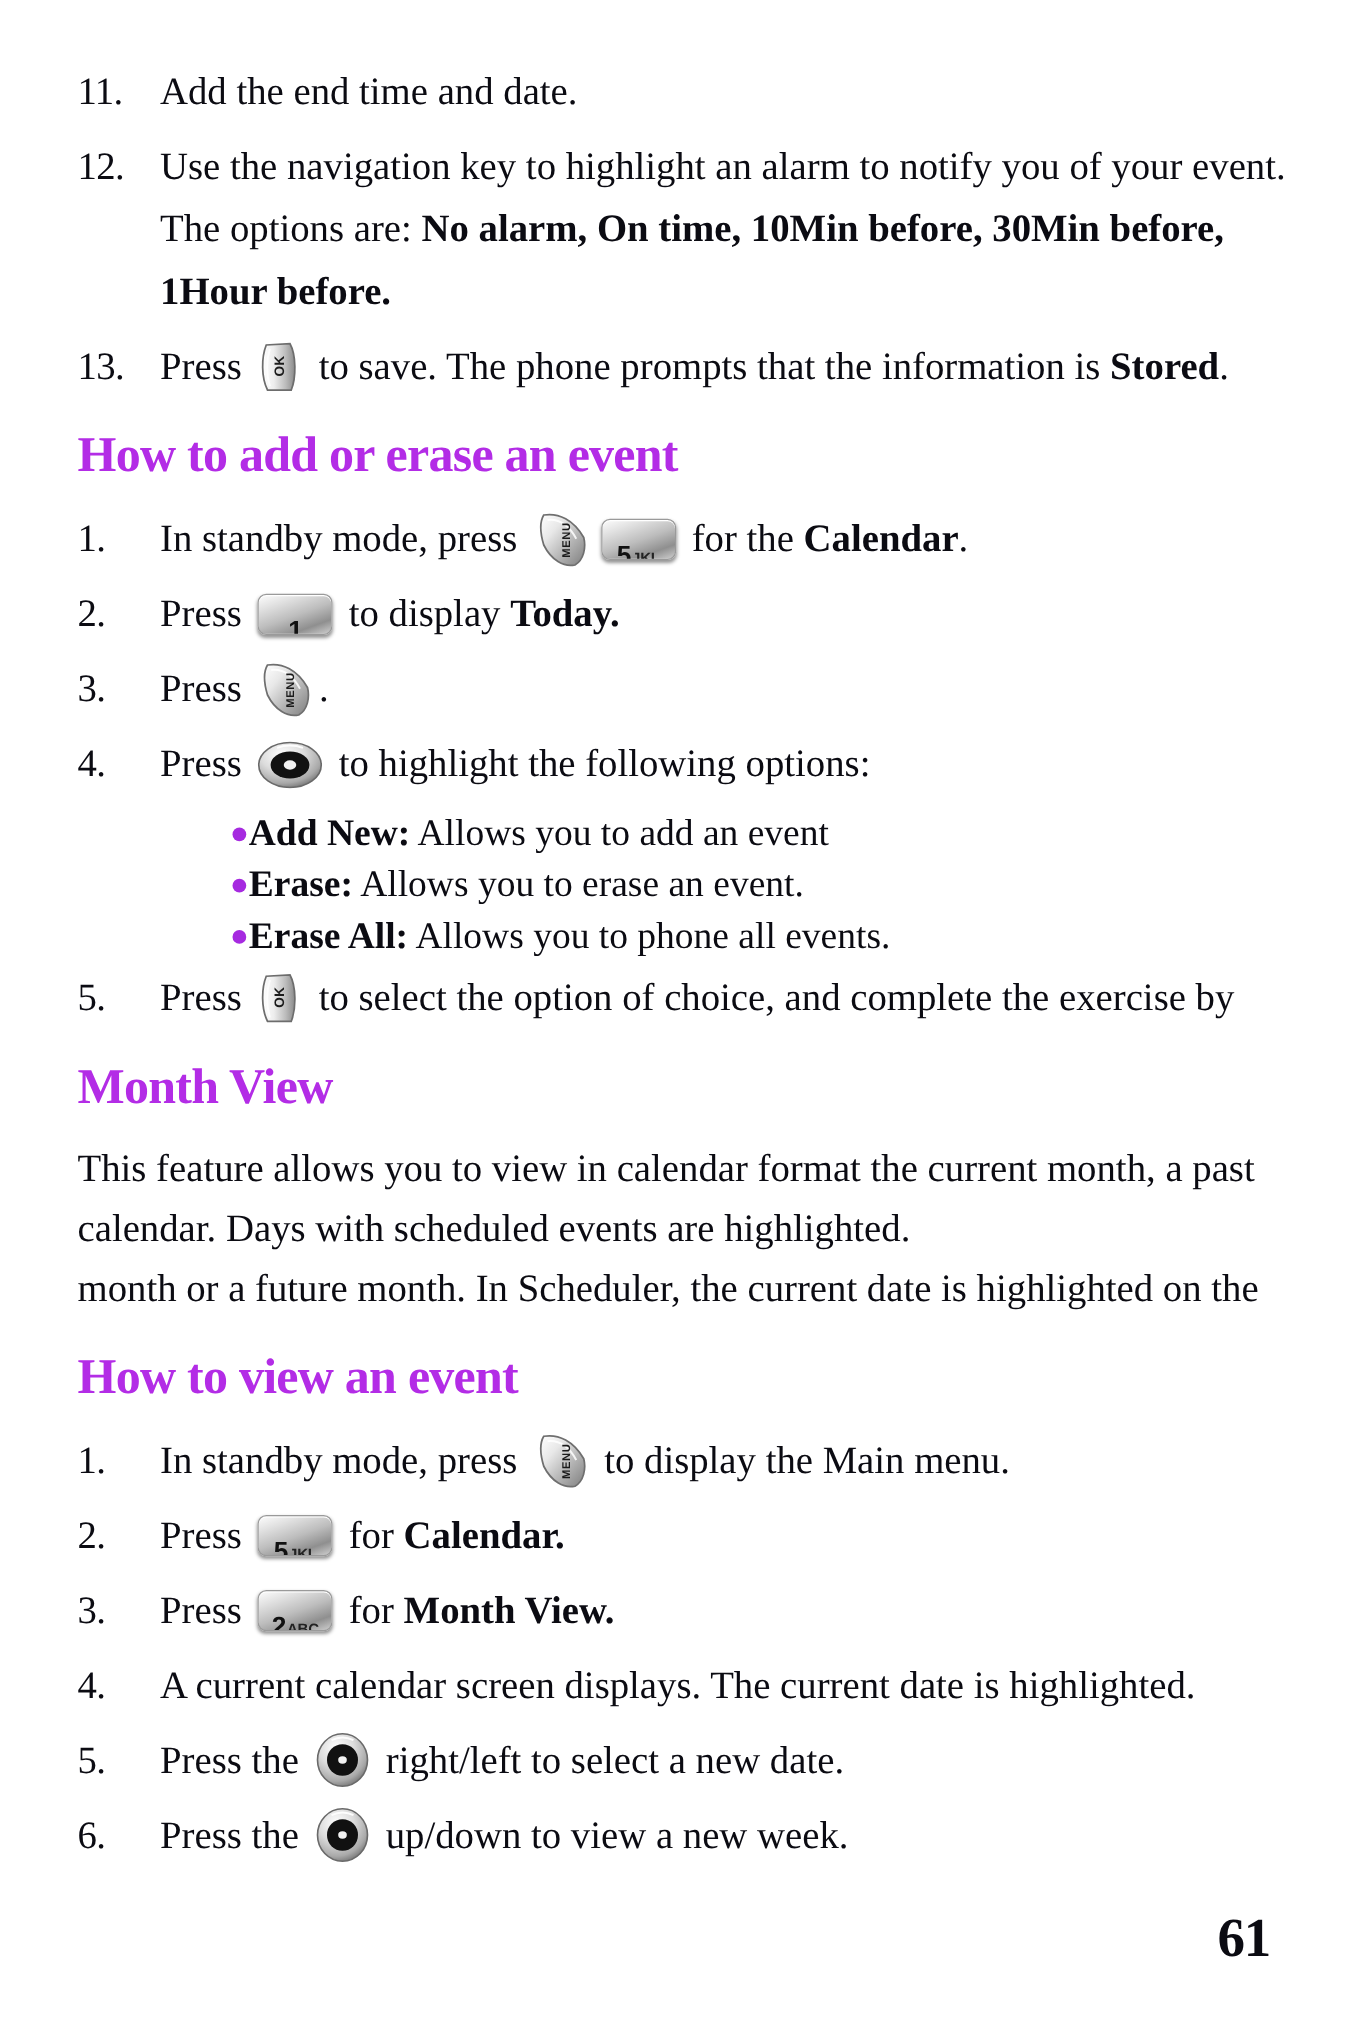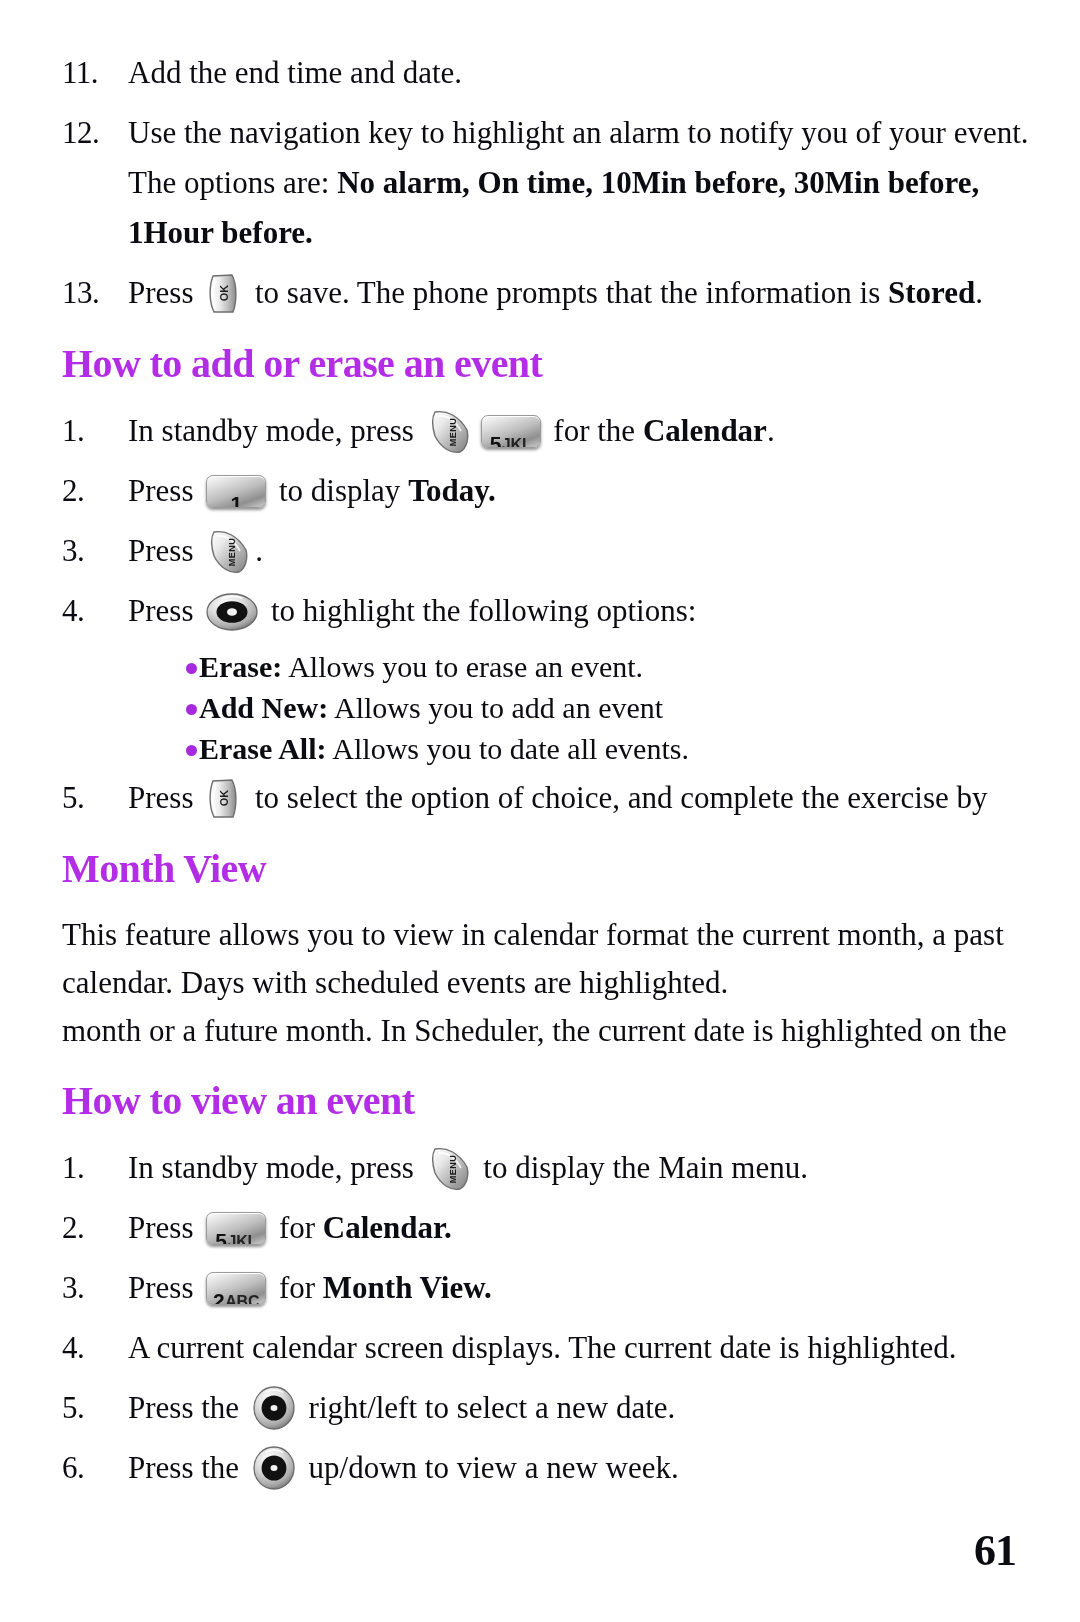--- a/index.html
+++ b/index.html
@@ -109,21 +109,21 @@
     font-family: "Liberation Sans", sans-serif;
     font-weight: bold;
     font-size: 21px;
     color: #111;
     line-height: 31px;
     letter-spacing: -0.5px;
   }
   .key-num .kletters {
     font-family: "Liberation Sans", sans-serif;
     font-weight: bold;
-    font-size: 16px;
+    font-size: 12px;
     color: #222;
     letter-spacing: -0.2px;
     vertical-align: 1px;
     margin-left: 1px;
     margin-top: 24px;
   }
 
   
   .key-menu {
     width: 44px; height: 46px;
@@ -279,23 +279,23 @@
                   </radialGradient>
                 </defs>
                 <ellipse cx="26" cy="19" rx="25" ry="18" fill="url(#gnavw)" stroke="#6a6a6a" stroke-width="1.3"></ellipse>
                 <ellipse cx="26" cy="19" rx="15.5" ry="10.799999999999999" fill="#111111"></ellipse>
                 <ellipse cx="26" cy="19" rx="5" ry="3.75" fill="#f2f2f2"></ellipse>
                 <path d="M15.6 5.32 Q26 1.52 36.4 5.32" fill="none" stroke="#ffffff" stroke-width="1.6" opacity="0.9"></path>
               </svg></span><span> to highlight the following options:</span></span>
         </div>
       </div>
       <div class="bullets">
+        <div class="bullet-item"><span class="bullet-dot" style="background: rgb(166, 42, 224);"></span><b>Add New:</b><span> Allows you to add an event</span></div>
         <div class="bullet-item"><span class="bullet-dot" style="background: rgb(166, 42, 224);"></span><b>Erase:</b><span> Allows you to erase an event.</span></div>
-        <div class="bullet-item"><span class="bullet-dot" style="background: rgb(166, 42, 224);"></span><b>Add New:</b><span> Allows you to add an event</span></div>
-        <div class="bullet-item"><span class="bullet-dot" style="background: rgb(166, 42, 224);"></span><b>Erase All:</b><span> Allows you to date all events.</span></div>
+        <div class="bullet-item"><span class="bullet-dot" style="background: rgb(166, 42, 224);"></span><b>Erase All:</b><span> Allows you to phone all events.</span></div>
       </div>
       <div class="step">
         <div class="step-num">5.</div>
         <div class="step-body">
           <span class="step-line"><span>Press </span><span class="key key-ok"><svg width="36" height="46" viewBox="0 0 36 46">
                 <defs>
                   <linearGradient id="gok" x1="0" y1="0" x2="1" y2="0">
                     <stop offset="0%" stop-color="#ffffff"></stop>
                     <stop offset="35%" stop-color="#ededed"></stop>
                     <stop offset="72%" stop-color="#bbbbbb"></stop>

